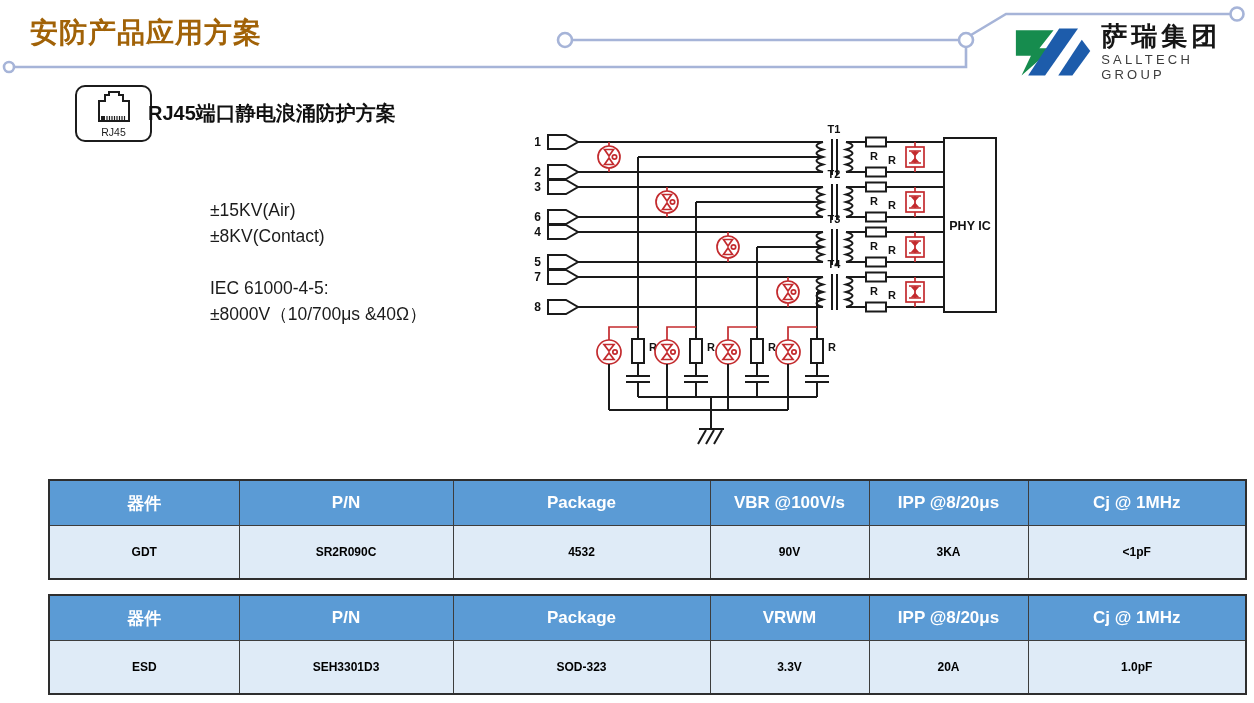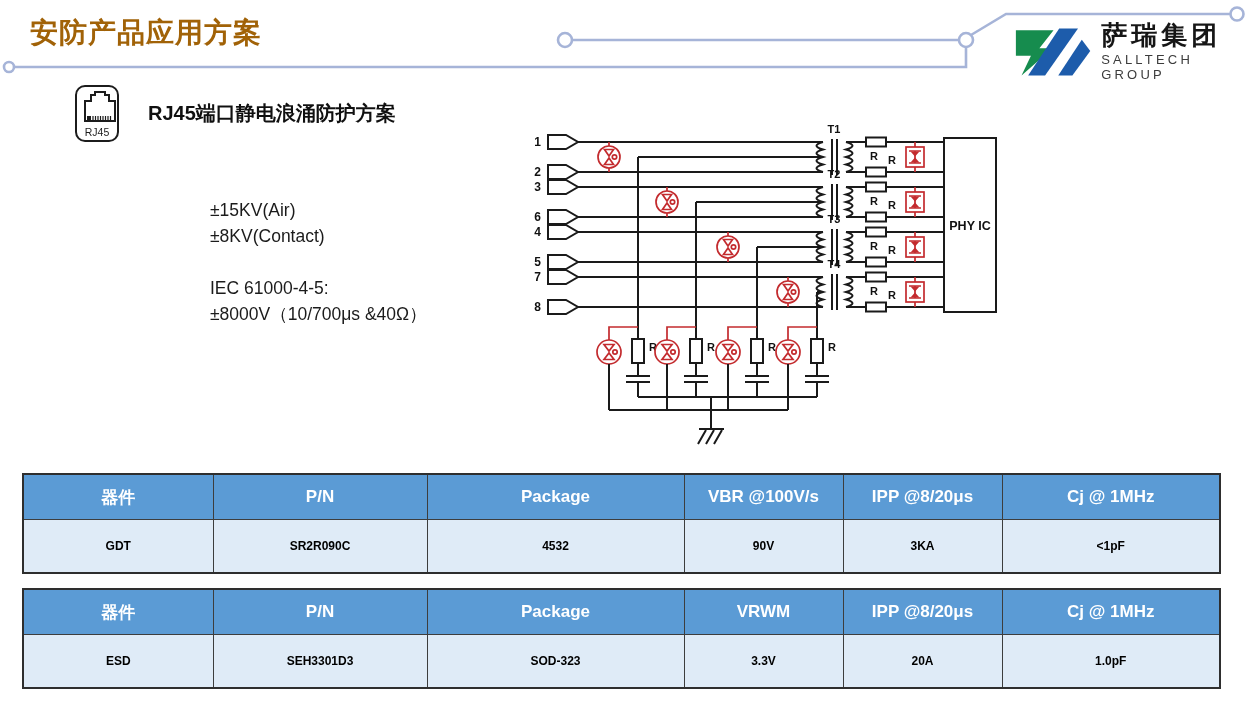--- a/index.html
+++ b/index.html
@@ -5,45 +5,45 @@
   html,body{margin:0;padding:0;background:#fff;}
   .slide{position:relative;width:1254px;height:703px;background:#ffffff;
          font-family:"Liberation Sans",sans-serif;overflow:hidden;}
 
   
   .page-title{position:absolute;left:30px;top:14px;font-size:28px;font-weight:bold;
               color:#a16207;letter-spacing:1px;}
   .trace-svg{position:absolute;left:0;top:0;width:1254px;height:95px;}
 
   .logo{position:absolute;left:1014px;top:22px;display:flex;align-items:center;gap:10px;}
-  .logo-cn{font-size:26px;font-weight:bold;color:#161616;letter-spacing:4px;line-height:28px;font-family:Liberation Serif, serif;}
+  .logo-cn{font-size:26px;font-weight:bold;color:#161616;letter-spacing:4px;line-height:28px;}
   .logo-en{font-size:13px;color:#3c3c3c;letter-spacing:3.2px;margin-top:2px;}
 
   
-  .rj45-box{position:absolute;left:75px;top:85px;width:44px;height:57px;border:2.5px solid #1c1c1c;
+  .rj45-box{position:absolute;left:75px;top:85px;width:77px;height:57px;border:2.5px solid #1c1c1c;
             border-radius:10px;box-sizing:border-box;text-align:center;}
   .rj45-label{font-size:10.5px;color:#1c1c1c;margin-top:-3px;}
   .section-heading{position:absolute;left:148px;top:100px;font-size:20px;font-weight:bold;color:#101010;}
 
   
   .specs{position:absolute;left:210px;top:197px;font-size:17.5px;color:#1b1b1b;line-height:26px;}
   .spec-line{min-height:26px;white-space:pre;}
 
   
   .circuit-svg{position:absolute;left:525px;top:115px;width:495px;height:345px;}
   .ck{stroke:#1a1a1a;stroke-width:2;fill:none;}
   .ckf{stroke:#1a1a1a;stroke-width:2;fill:#ffffff;}
   .rd{stroke:#c32b2e;stroke-width:1.7;fill:none;}
   .rdf{stroke:#c32b2e;stroke-width:1.7;fill:#ffffff;}
   .rdt{fill:#c32b2e;stroke:none;}
   .ctext{font-family:"Liberation Sans",sans-serif;font-weight:bold;fill:#111;}
 
   
-  .spec-table{position:absolute;left:22px;border-collapse:collapse;table-layout:fixed;width:1197px;
-              border:2px solid #2e2e2e;}
+  .spec-table{position:absolute;left:48px;border-collapse:collapse;table-layout:fixed;width:1197px;
+              border:2px solid #2e2e2e;margin-top:6px;}
   .spec-table th,.spec-table td{border:1.5px solid #3d3d3d;text-align:center;vertical-align:middle;}
   .spec-table th{background:#5b9bd5;color:#ffffff;font-size:17px;font-weight:bold;height:42px;}
   .spec-table td{background:#dfebf7;color:#000;font-size:12px;font-weight:bold;height:50px;}
   .t1{top:473px;} .t2{top:588px;}
 </style>
 </head>
 <body>
 
 <div class="slide">
 

